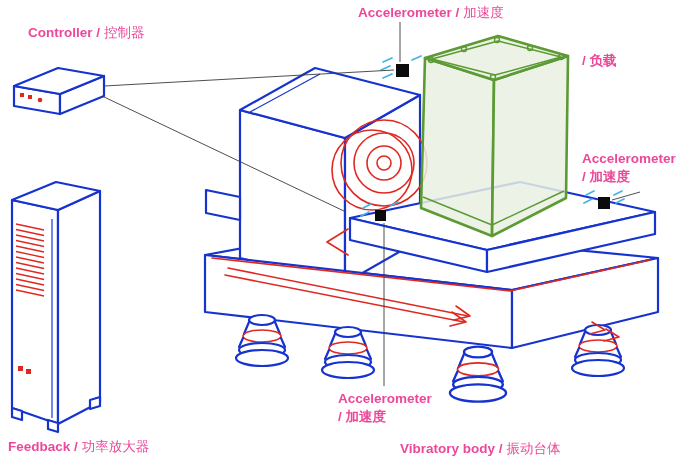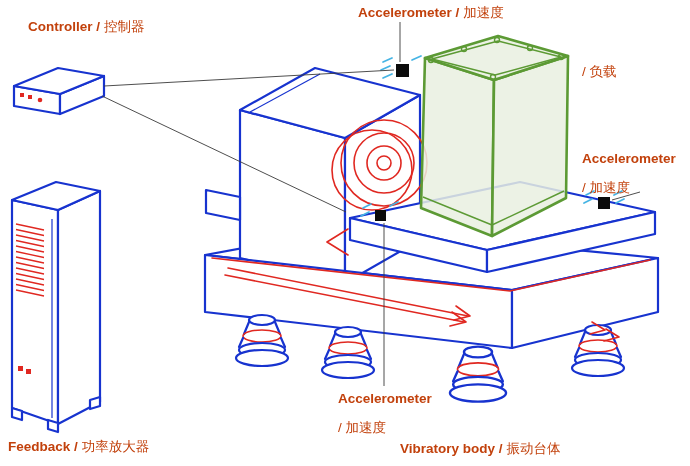--- a/index.html
+++ b/index.html
@@ -1,23 +1,23 @@
 <!DOCTYPE html>
 <html style="--blue: #1733cf; --red: #e02821; --green: #5c9a34; --green_fill: #e9f0e0; --cyan: #45b4e4; --wire: #3a3a3a; --text: #000000;"><head>
 <meta charset="utf-8">
 <style>
   * { margin:0; padding:0; box-sizing:border-box; }
   html,body { background:#ffffff; font-family:"Liberation Sans", sans-serif; }
   .stage { position:relative; width:690px; height:466px; background:#fff; overflow:hidden; }
   .stage > svg { position:absolute; left:0; top:0; }
 
-  .lbl { position:absolute; color:#c2410c; font-size:13.5px; line-height:1.3; white-space:nowrap; }
+  .lbl { position:absolute; color:#ec4899; font-size:13.5px; line-height:1.3; white-space:nowrap; }
   .lbl .en, .lbl .l1 { font-weight:bold; }
   .lbl .zh { font-weight:normal; margin-left:4px; }
-  .lbl .l2 { font-weight:normal;margin-top:11px; }
+  .lbl .l2 { font-weight:bold; }
 
   
   .b   { fill:none; stroke:var(--blue,#1733cf); stroke-width:2.2; stroke-linejoin:round; stroke-linecap:round; }
   .bt  { fill:none; stroke:var(--blue,#1733cf); stroke-width:1.2; }
   .bf  { fill:#ffffff; stroke:var(--blue,#1733cf); stroke-width:2.2; stroke-linejoin:round; }
   .rln { fill:none; stroke:var(--red,#e02821); stroke-width:1.6; stroke-linejoin:round; stroke-linecap:round; }
   .rth { fill:none; stroke:var(--red,#e02821); stroke-width:1.3; }
   .rf  { fill:var(--red,#e02821); stroke:none; }
   .g   { fill:var(--green_fill,#e9f0e0); fill-opacity:.85; stroke:var(--green,#5c9a34); stroke-width:2.6; stroke-linejoin:round; }
   .gl  { fill:none; stroke:var(--green,#5c9a34); stroke-width:1.4; stroke-linejoin:round; }
@@ -151,21 +151,21 @@
 
     <g>
       <line class="kln" x1="104" y1="86" x2="394" y2="70"></line>
       <line class="kln" x1="102" y1="96" x2="346" y2="212"></line>
       <line class="kln" x1="400" y1="22" x2="400" y2="62"></line>
       <line class="kln" x1="384" y1="223" x2="384" y2="386"></line>
       <line class="kln" x1="640" y1="192" x2="612" y2="200"></line>
     </g>
   </svg>
 
-  <div class="lbl" style="left:28px; top:18px">
+  <div class="lbl" style="left:28px; top:24px">
     <span class="en">Controller /</span><span class="zh">控制器</span>
   </div>
 
 
   <div class="lbl" style="left:358px; top:4px">
     <span class="en">Accelerometer /</span><span class="zh">加速度</span>
   </div>
 
   <div class="lbl" style="left:582px; top:52px">
     <div class="l2">/ 负载</div>

